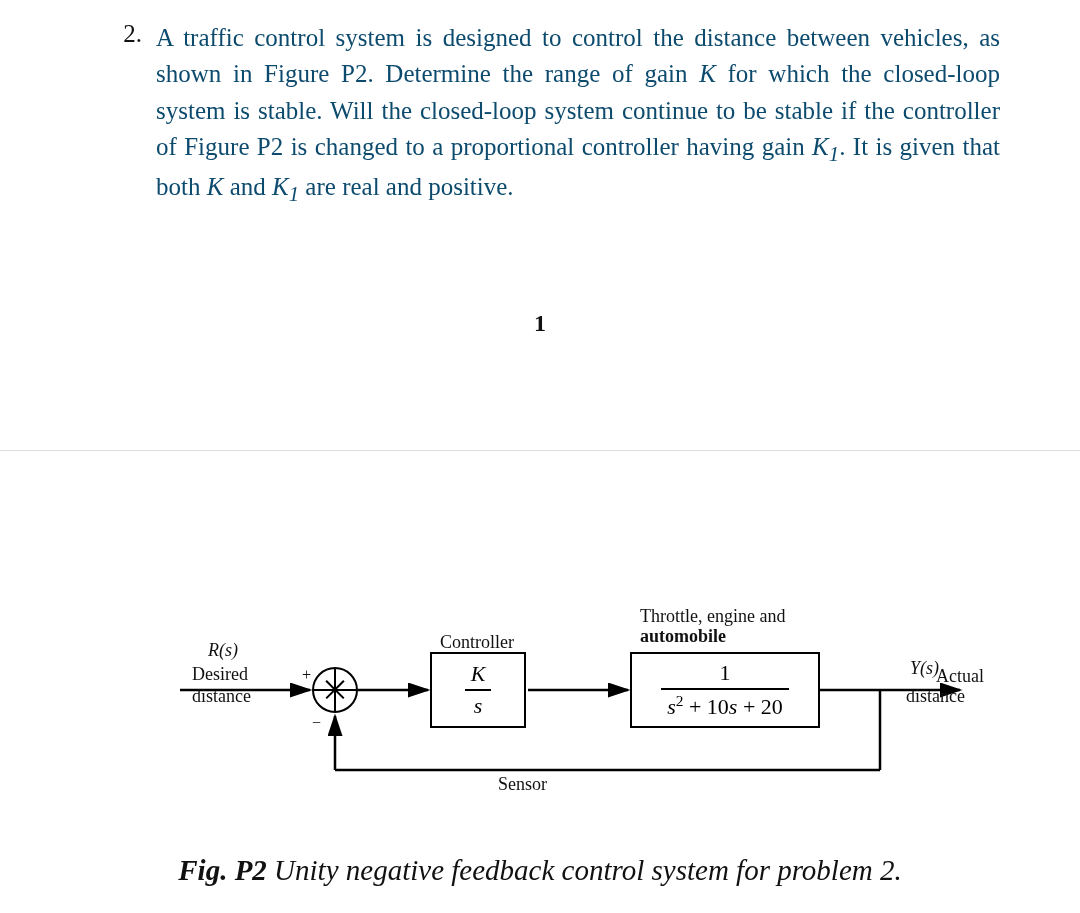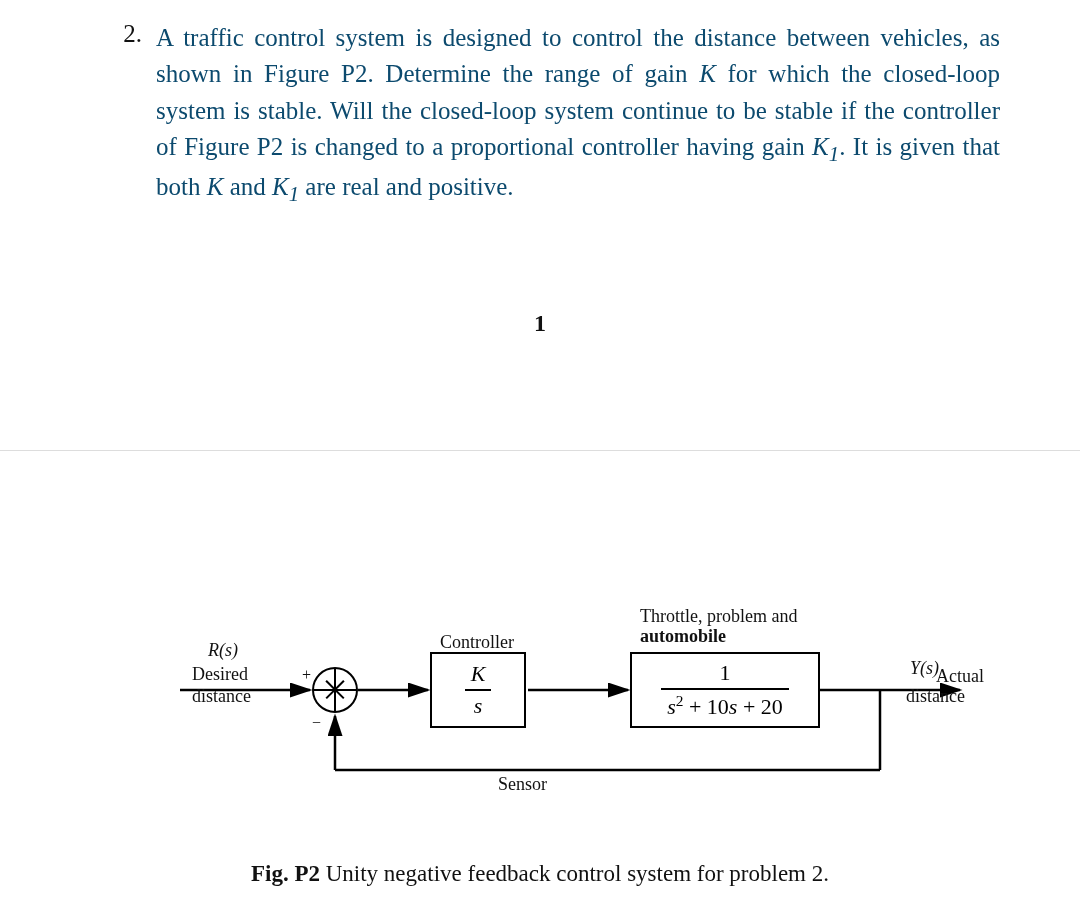--- a/index.html
+++ b/index.html
@@ -114,22 +114,23 @@
     .frac .bar { width: 100%; height: 2px; background: #000; margin: 3px 0; }
     .frac .den { padding: 0 6px; }
     .sup { font-size: 0.7em; vertical-align: super; }
 
     .caption {
       position: absolute;
       bottom: 26px;
       left: 0;
       width: 1080px;
       text-align: center;
-      font-size: 23px;
-      color: #111;
+      font-size: 29px;
+      color: #111;
+      font-style: italic;
     }
     .caption .bold { font-weight: 700; }
 
     
     svg.wires { position: absolute; top: 0; left: 0; width: 800px; height: 240px; }
   </style>
 </head>
 <body>
 
 <div class="page">
@@ -181,21 +182,21 @@
 
     <div class="label small" style="left:260px; top:52px;">Controller</div>
     <div class="block" style="left:250px; top:72px; width:96px; height:76px;">
       <div class="frac">
         <div class="num ital">K</div>
         <div class="bar"></div>
         <div class="den ital">s</div>
       </div>
     </div>
 
-    <div class="label small" style="left:460px; top:26px;">Throttle, problem and</div>
+    <div class="label small" style="left:460px; top:26px;">Throttle, engine and</div>
     <div class="label small" style="left:460px; top:46px;font-weight:bold;">automobile</div>
     <div class="block" style="left:450px; top:72px; width:190px; height:76px;">
       <div class="frac">
         <div class="num">1</div>
         <div class="bar"></div>
         <div class="den"><span class="ital">s</span><span class="sup">2</span> + 10<span class="ital">s</span> + 20</div>
       </div>
     </div>
 
     <div class="label small ital" style="left:730px; top:78px;">Y(s)</div>

